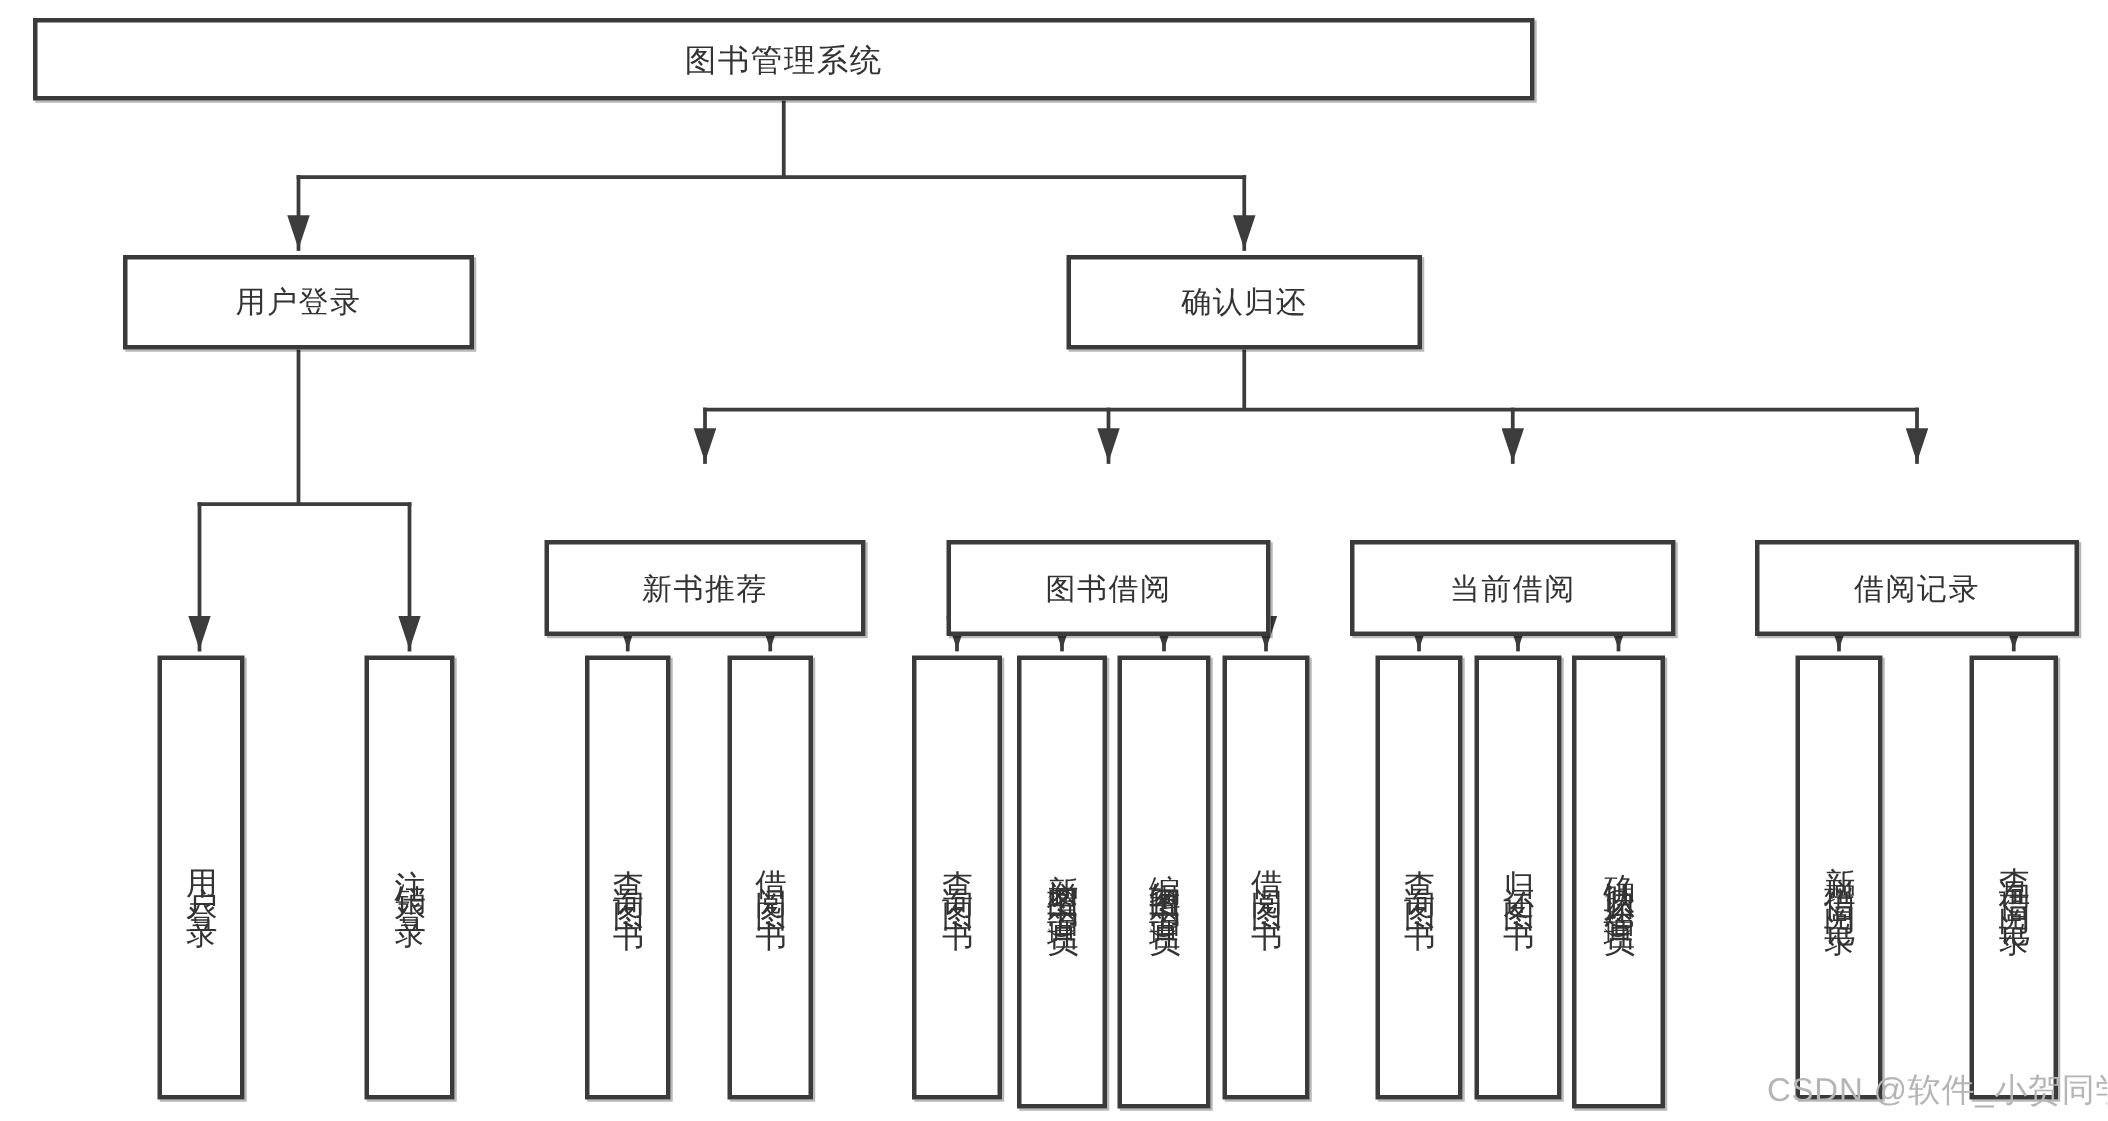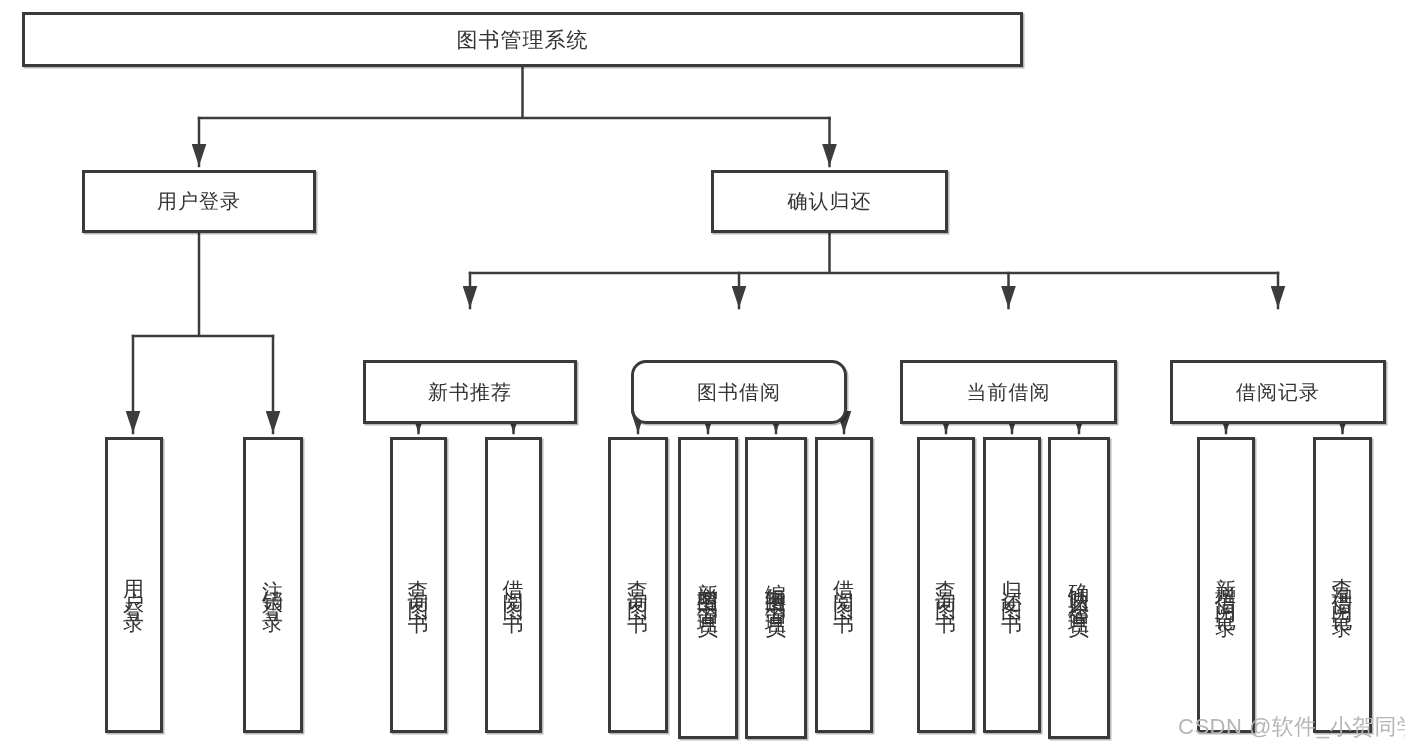--- a/index.html
+++ b/index.html
@@ -111,21 +111,21 @@
   <div class="box lvl1" style="left:82px;width:234px;">
     <span class="h-label">用户登录</span>
   </div>
   <div class="box lvl1" style="left:711px;width:237px;">
     <span class="h-label">确认归还</span>
   </div>
 
   <div class="box lvl2" style="left:363px;width:214px;">
     <span class="h-label">新书推荐</span>
   </div>
-  <div class="box lvl2" style="left:631px;width:216px;border-radius:15px;">
+  <div class="box lvl2" style="left:631px;width:216px;">
     <span class="h-label">图书借阅</span>
   </div>
   <div class="box lvl2" style="left:900px;width:217px;">
     <span class="h-label">当前借阅</span>
   </div>
   <div class="box lvl2" style="left:1170px;width:216px;">
     <span class="h-label">借阅记录</span>
   </div>
 
   <div class="box leaf" style="left:105px;width:58px;">

